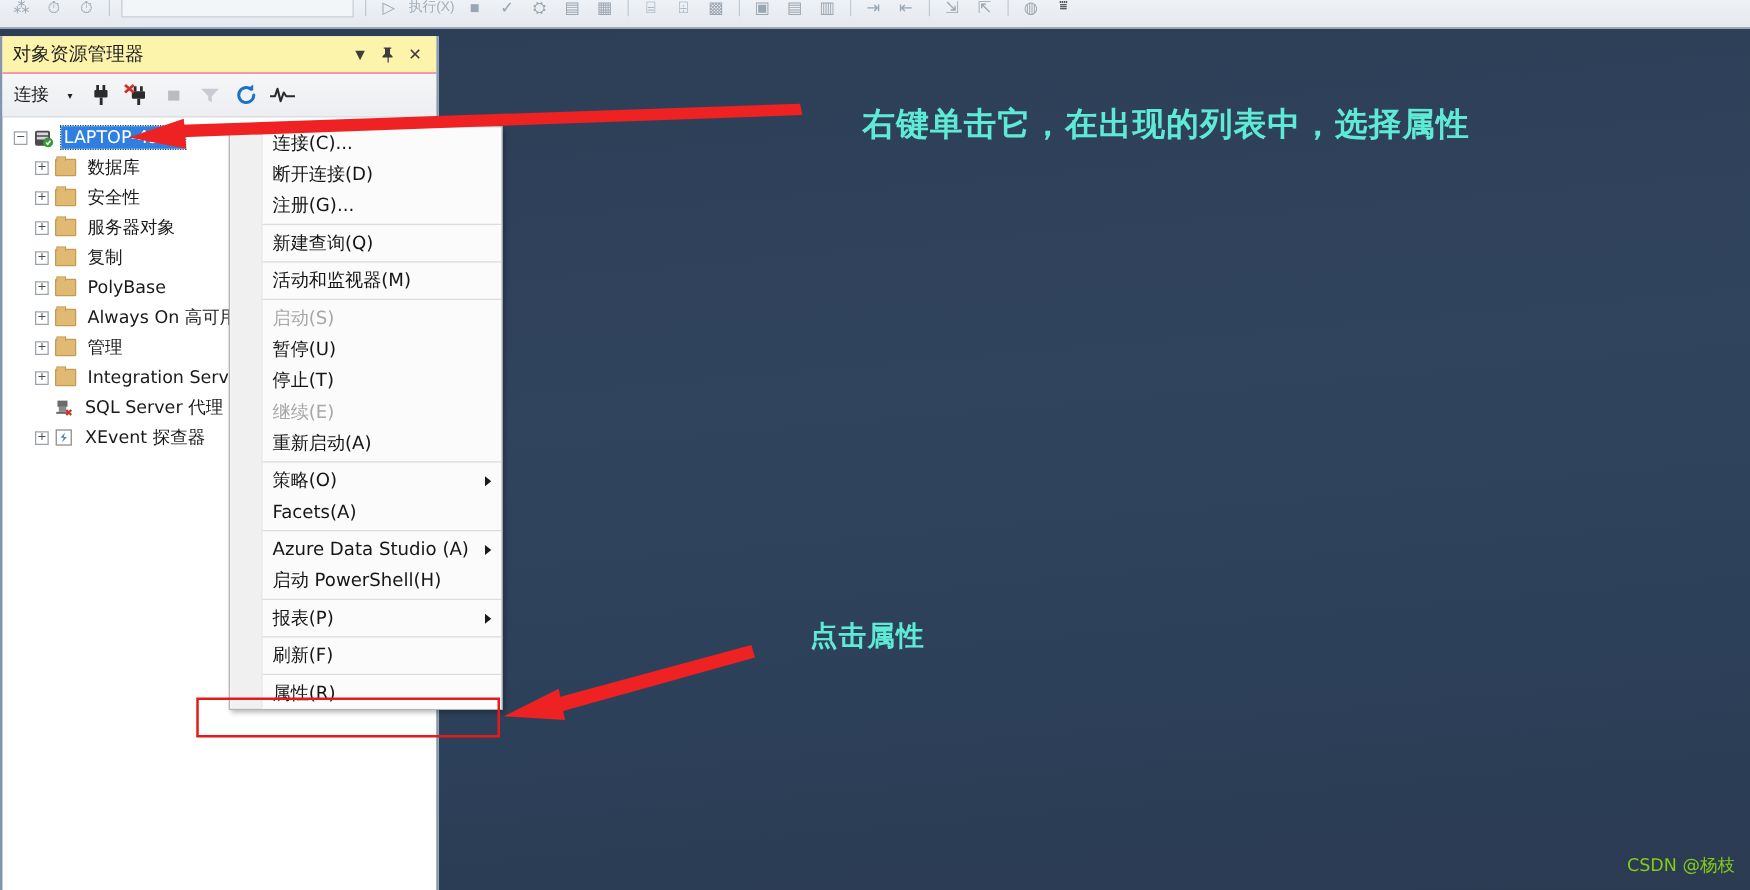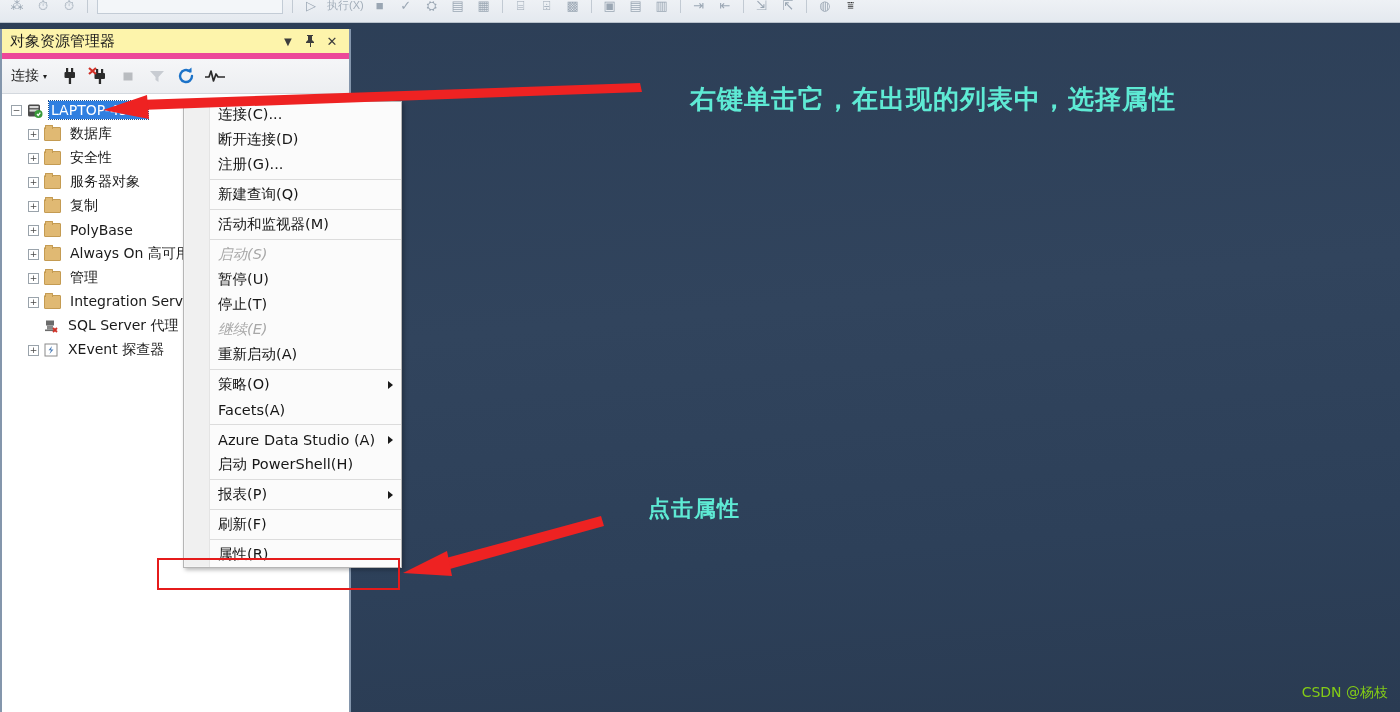--- a/index.html
+++ b/index.html
@@ -39,38 +39,38 @@
 
   
   #oe-panel{
     position:absolute;left:0;top:29px;width:351px;height:683px;
     background:#ffffff;
     border-left:2px solid #8496ac;
     border-right:2px solid #8496ac;
     box-sizing:border-box;
   }
   #oe-title{
-    height:30px;background:#fdf4ab;border-bottom:6px solid #ec4899;
+    height:30px;background:#fdf4ab;border-bottom:1px solid #ec4899;
     display:flex;align-items:center;padding:0 6px 0 8px;box-sizing:border-box;
   }
   #oe-title .t{
     font-size:15px;color:#1e1e1e;flex:1;white-space:nowrap;
     font-family:"DejaVu Sans","Liberation Sans",sans-serif;
   }
   #oe-title .wbtn{
     width:22px;height:22px;display:flex;align-items:center;justify-content:center;
     color:#3d3d3d;font-size:13px;
   }
   #oe-toolbar{
     height:35px;background:linear-gradient(#f5f6f8,#eceef1);
     border-bottom:1px solid #d3d8de;
     display:flex;align-items:center;padding-left:9px;box-sizing:border-box;
   }
   #oe-toolbar .connect{
-    font-size:14px;color:#1e1e1e;display:flex;align-items:center;gap:4px;
+    font-size:14px;color:#1e1e1e;display:flex;align-items:center;gap:15px;
     padding-right:8px;
     font-family:"DejaVu Sans","Liberation Sans",sans-serif;
   }
   #oe-toolbar .caret{font-size:8px;color:#1e1e1e;}
   .oeicon{width:29px;height:30px;display:flex;align-items:center;justify-content:center;}
 
   
   #tree{padding-top:4px;font-size:14px;color:#1a1a1a;
     font-family:"DejaVu Sans","Liberation Sans",sans-serif;}
   .node{display:flex;align-items:center;height:24px;white-space:nowrap;}
@@ -108,21 +108,21 @@
   #ctxmenu .gutter{
     position:absolute;left:1px;top:1px;bottom:1px;width:25px;
     background:#f0f0f0;border-right:1px solid #e2e2e2;
   }
   #ctxmenu .body{position:relative;background:#fbfbfb;margin-left:25px;
     border-left:1px solid #e4e4e4;}
   .mi{
     height:25px;display:flex;align-items:center;padding-left:8px;
     position:relative;white-space:nowrap;box-sizing:border-box;
   }
-  .mi.disabled{color:#a8a8a8;font-style:italic;}
+  .mi.disabled{color:#a8a8a8;}
   .mi .arr{
     position:absolute;right:8px;top:50%;transform:translateY(-50%);
     width:0;height:0;border-left:5px solid #1a1a1a;
     border-top:4px solid transparent;border-bottom:4px solid transparent;
   }
   .msep{height:1px;background:#dcdcdc;margin:2px 0;}
 
   
   .ann{
     position:absolute;color:#5eead4;font-weight:bold;white-space:nowrap;

